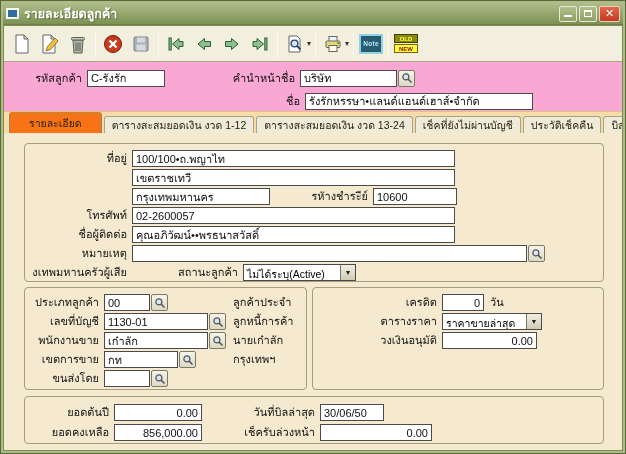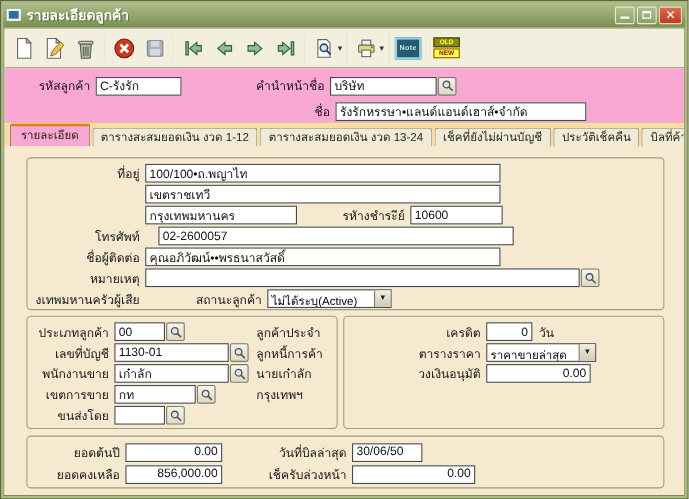--- a/index.html
+++ b/index.html
@@ -50,26 +50,26 @@
   input.num { text-align:right; }
   .magbtn { width:17px; height:17px; margin-left:1px; border:1px solid #7A7A66; border-radius:2px;
             background:linear-gradient(#F6F4EA,#DDD9C6); display:flex; align-items:center;
             justify-content:center; padding:0; cursor:default; }
   
   .tabs { height:21px; background:#F8DCA8; display:flex; align-items:flex-end; padding-left:5px;
           overflow:hidden; white-space:nowrap; }
   .tab { font-size:10.5px; color:#262614; padding:0 7px; height:17px; line-height:16px;
          background:#F0EBD8; border:1px solid #A8A489; border-bottom:none;
          border-radius:3px 3px 0 0; margin-right:2px; cursor:default; }
-  .tab.active { background:#f9a8d4; border:1px solid #8A8A6A; border-top:3px solid #E07C1E;
-                border-bottom:none; height:21px; line-height:16px; padding:0 9px; }
+  .tab.active { background:#f97316; border:1px solid #8A8A6A; border-top:3px solid #E07C1E;
+                border-bottom:none; height:21px; line-height:16px; padding:0 19px; }
   
   .panel { height:319px; background:#F5EAD0; padding:10px 18px 0 20px; }
   .group { border:1px solid #A39C7E; border-radius:4px; padding:4px 6px 3px 4px; }
-  .grow { display:flex; align-items:center; height:19px; position:relative; }
+  .grow { display:flex; align-items:flex-end; height:19px; position:relative; }
   .g-address { height:139px; }
   .gruprow { display:flex; margin-top:5px; }
   .g-left { width:283px; height:103px; }
   .g-right { flex:1; margin-left:5px; height:103px; }
   .g-totals { margin-top:6px; height:48px; }
   .g-totals .grow { height:20px; }
   .desc { position:absolute; left:204px; font-size:11px; color:#141414; white-space:nowrap; }
   .sidetext { font-size:11px; color:#141414; margin-left:6px; }
   
   .dd { height:17px; border:1px solid #4A4A4A; background:#fff; display:flex; align-items:stretch; }
@@ -229,21 +229,21 @@
           <input class="fld" style="width: 323px;" readonly="" value="เขตราชเทวี">
         </div>
         <div class="grow">
           <span class="lbl" style="width:98px"></span>
           <input class="fld" style="width: 138px;" readonly="" value="กรุงเทพมหานคร">
           <span class="lbl" style="width:98px">รหัางชำระีย์</span>
           <input class="fld" style="width: 84px;" readonly="" value="10600">
         </div>
         <div class="grow">
           <span class="lbl" style="width:98px">โทรศัพท์</span>
-          <input class="fld" style="width: 323px; margin-left: 12px;" readonly="" value="02-2600057">
+          <input class="fld" style="width: 323px;" readonly="" value="02-2600057">
         </div>
         <div class="grow">
           <span class="lbl" style="width:98px">ชื่อผู้ติดต่อ</span>
           <input class="fld" style="width: 323px;" readonly="" value="คุณอภิวัฒน์••พรธนาสวัสดิ์">
         </div>
         <div class="grow">
           <span class="lbl" style="width:98px">หมายเหตุ</span>
           <input class="fld" style="width: 395px;" readonly="" value="">
           <button class="magbtn">
             <svg width="12" height="12" viewBox="0 0 16 16">

